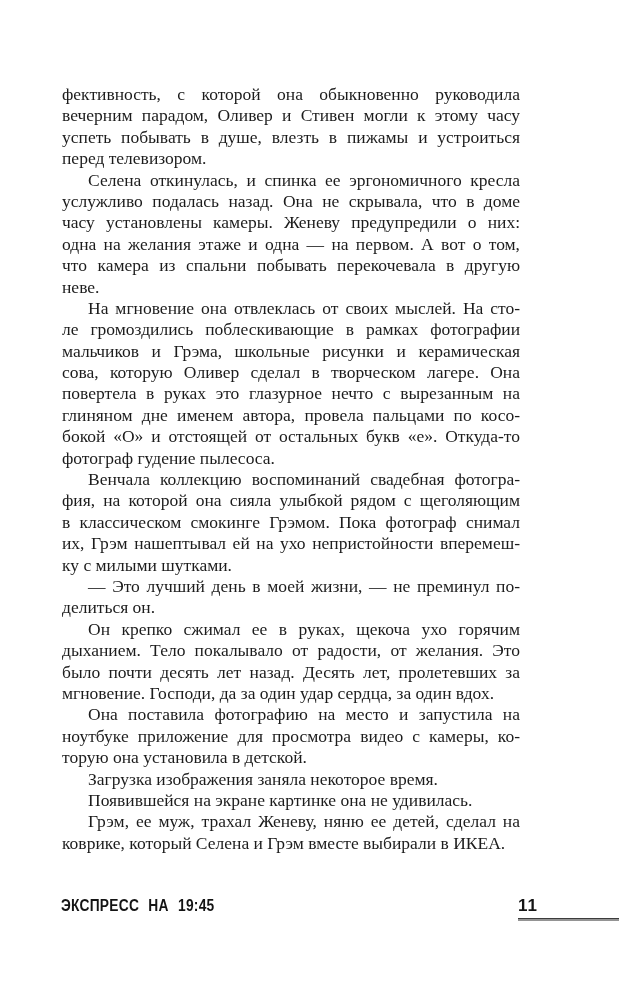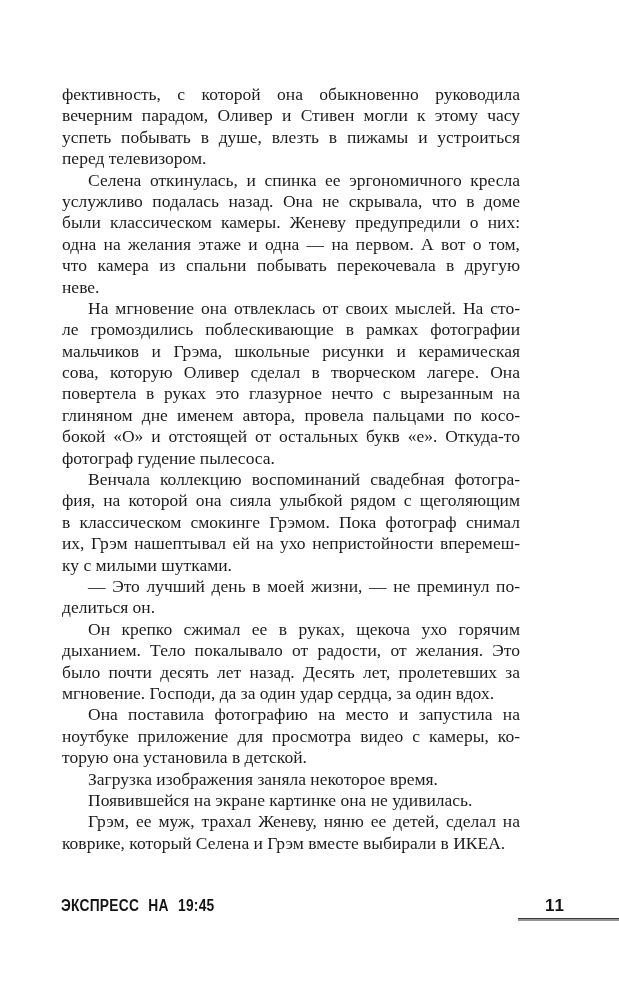--- a/index.html
+++ b/index.html
@@ -48,21 +48,21 @@
     color: #141414;
     transform: scaleX(0.86);
     transform-origin: left center;
     white-space: nowrap;
   }
   .page-number {
     position: absolute;
     left: 518px;
     width: 74px;
     top: 896px;
-    text-align: center;
+    text-align: left;
     font-family: "Liberation Sans", "DejaVu Sans", sans-serif;
     font-weight: 700;
     font-size: 17px;
     letter-spacing: 1px;
     color: #141414;
   }
   .page-number-rule {
     position: absolute;
     left: 518px;
     right: 0;
@@ -75,21 +75,21 @@
 <body>
 
 <div class="page">
   <div class="text-block" id="text-block">
       <div class="line">фективность, с которой она обыкновенно руководила</div>
       <div class="line">вечерним парадом, Оливер и Стивен могли к этому часу</div>
       <div class="line">успеть побывать в душе, влезть в пижамы и устроиться</div>
       <div class="line end">перед телевизором.</div>
       <div class="line indent">Селена откинулась, и спинка ее эргономичного кресла</div>
       <div class="line">услужливо подалась назад. Она не скрывала, что в доме</div>
-      <div class="line">были классическом камеры. Женеву предупредили о них:</div>
+      <div class="line">часу установлены камеры. Женеву предупредили о них:</div>
       <div class="line">одна на желания этаже и одна — на первом. А вот о том,</div>
       <div class="line">что камера из спальни побывать перекочевала в другую</div>
       <div class="line end">неве.</div>
       <div class="line indent">На мгновение она отвлеклась от своих мыслей. На сто-</div>
       <div class="line">ле громоздились поблескивающие в рамках фотографии</div>
       <div class="line">мальчиков и Грэма, школьные рисунки и керамическая</div>
       <div class="line">сова, которую Оливер сделал в творческом лагере. Она</div>
       <div class="line">повертела в руках это глазурное нечто с вырезанным на</div>
       <div class="line">глиняном дне именем автора, провела пальцами по косо-</div>
       <div class="line">бокой «О» и отстоящей от остальных букв «е». Откуда-то</div>

